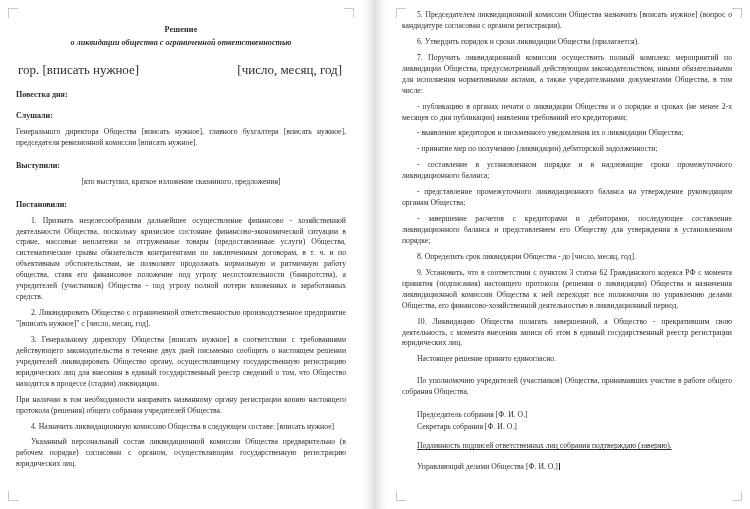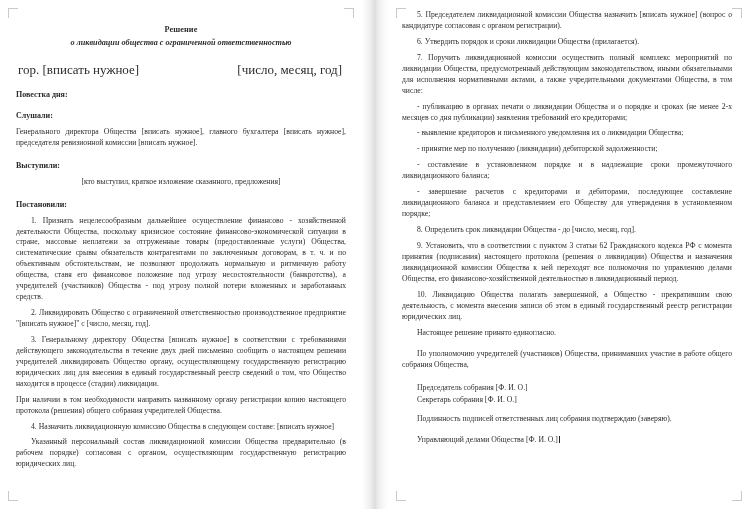--- a/index.html
+++ b/index.html
@@ -165,36 +165,37 @@
       <span class="crop br"></span>
 
       <p class="body indent">5. Председателем ликвидационной комиссии Общества назначить [вписать нужное] (вопрос о кандидатуре согласован с органом регистрации).</p>
       <p class="body indent">6. Утвердить порядок и сроки ликвидации Общества (прилагается).</p>
       <p class="body indent">7. Поручить ликвидационной комиссии осуществить полный комплекс мероприятий по ликвидации Общества, предусмотренный действующим законодательством, иными обязательными для исполнения нормативными актами, а также учредительными документами Общества, в том числе:</p>
 
       <p class="body indent">- публикацию в органах печати о ликвидации Общества и о порядке и сроках (не менее 2-х месяцев со дня публикации) заявления требований его кредиторами;</p>
       <p class="body indent">- выявление кредиторов и письменного уведомления их о ликвидации Общества;</p>
       <p class="body indent">- принятие мер по получению (ликвидации) дебиторской задолженности;</p>
       <p class="body indent">- составление в установленном порядке и в надлежащие сроки промежуточного ликвидационного баланса;</p>
+      <p class="body indent">- представление промежуточного ликвидационного баланса на утверждение руководящим органам Общества;</p>
       <p class="body indent">- завершение расчетов с кредиторами и дебиторами, последующее составление ликвидационного баланса и представлением его Обществу для утверждения в установленном порядке;</p>
 
       <p class="body indent">8. Определить срок ликвидации Общества - до [число, месяц, год].</p>
       <p class="body indent">9. Установить, что в соответствии с пунктом 3 статьи 62 Гражданского кодекса РФ с момента принятия (подписания) настоящего протокола (решения о ликвидации) Общества и назначения ликвидационной комиссии Общества к ней переходят все полномочия по управлению делами Общества, его финансово-хозяйственной деятельностью в ликвидационный период.</p>
       <p class="body indent">10. Ликвидацию Общества полагать завершенной, а Общество - прекратившим свою деятельность, с момента внесения записи об этом в единый государственный реестр регистрации юридических лиц.</p>
 
       <p class="body indent">Настоящее решение принято единогласно.</p>
 
       <div class="spacer-sm"></div>
 
       <p class="body indent">По уполномочию учредителей (участников) Общества, принимавших участие в работе общего собрания Общества,</p>
 
       <div class="spacer-sm"></div>
 
       <p class="sig">Председатель собрания [Ф. И. О.]</p>
       <p class="sig">Секретарь собрания [Ф. И. О.]</p>
 
-      <p class="body" style="margin-top:9px;text-indent:15px;">Подлинность подписей ответственных лиц собрания подтверждаю (заверяю).</p>
+      <p class="body" style="margin-top:9px;text-indent:15px;text-decoration:underline;">Подлинность подписей ответственных лиц собрания подтверждаю (заверяю).</p>
 
       <p class="sig gap"><span>Управляющий делами Общества [Ф. И. О.]</span><span class="caret"></span></p>
     </div>
 
   </div>
 </div>
 
 </body></html>

